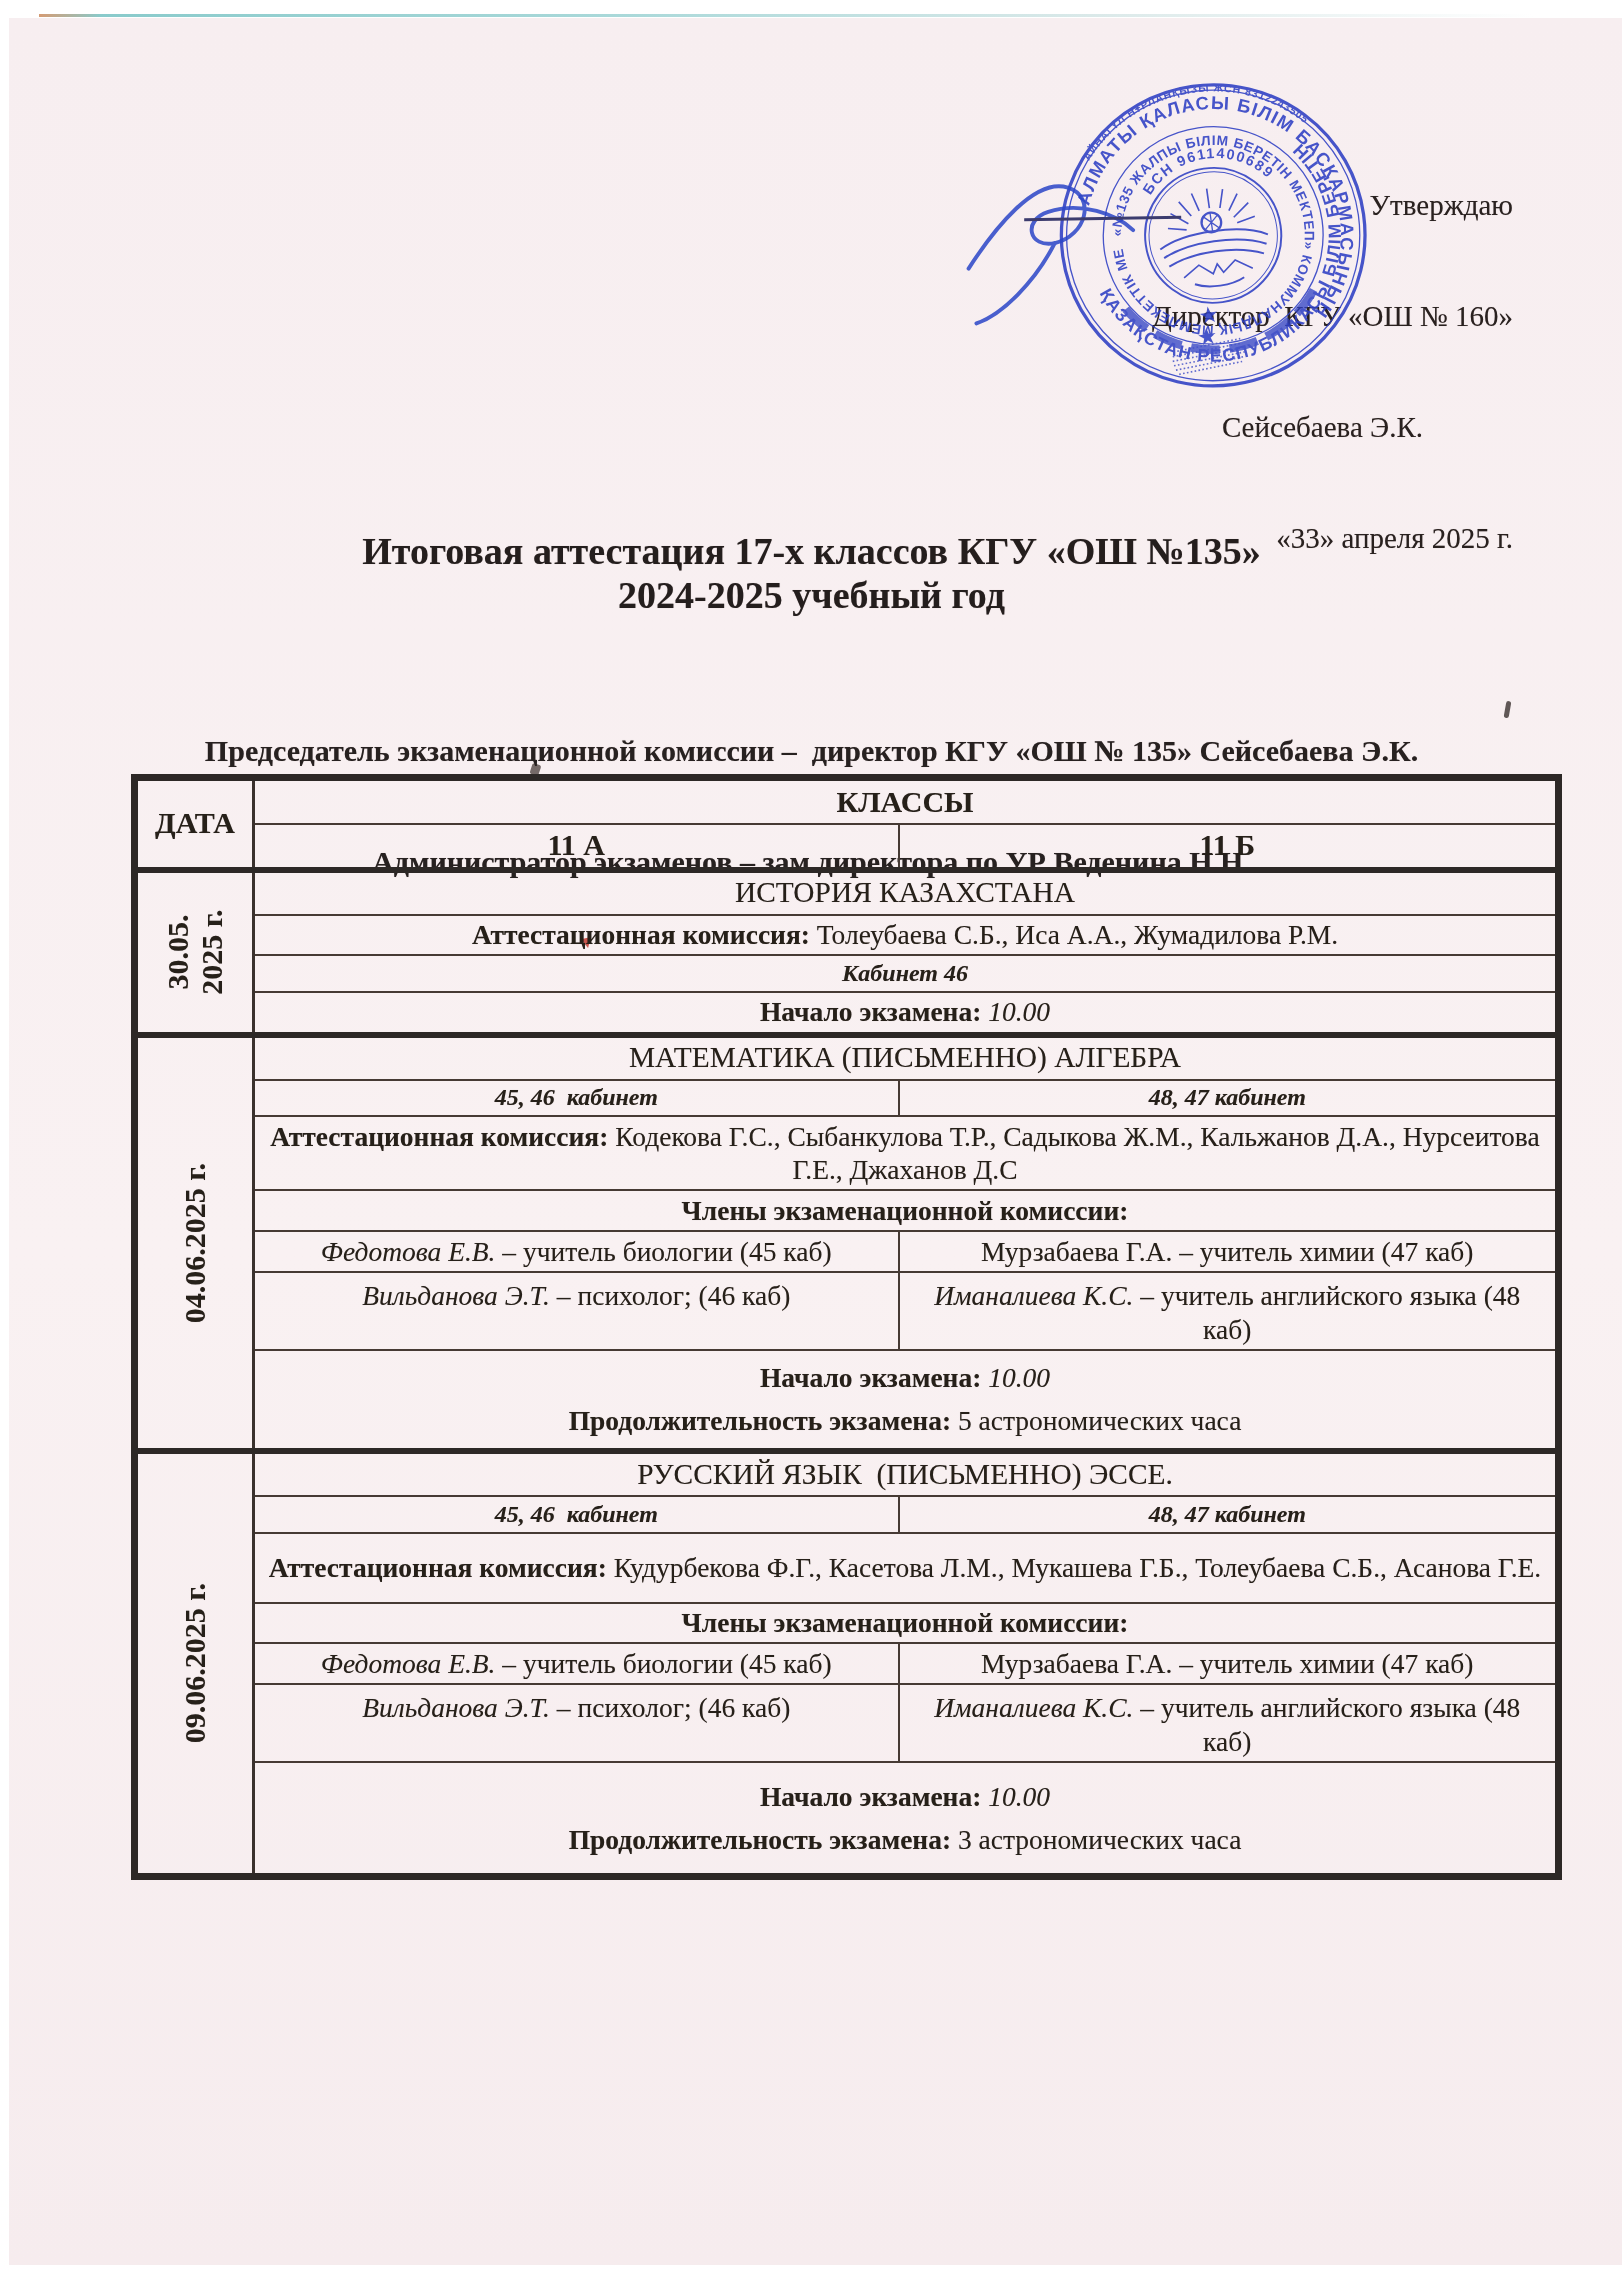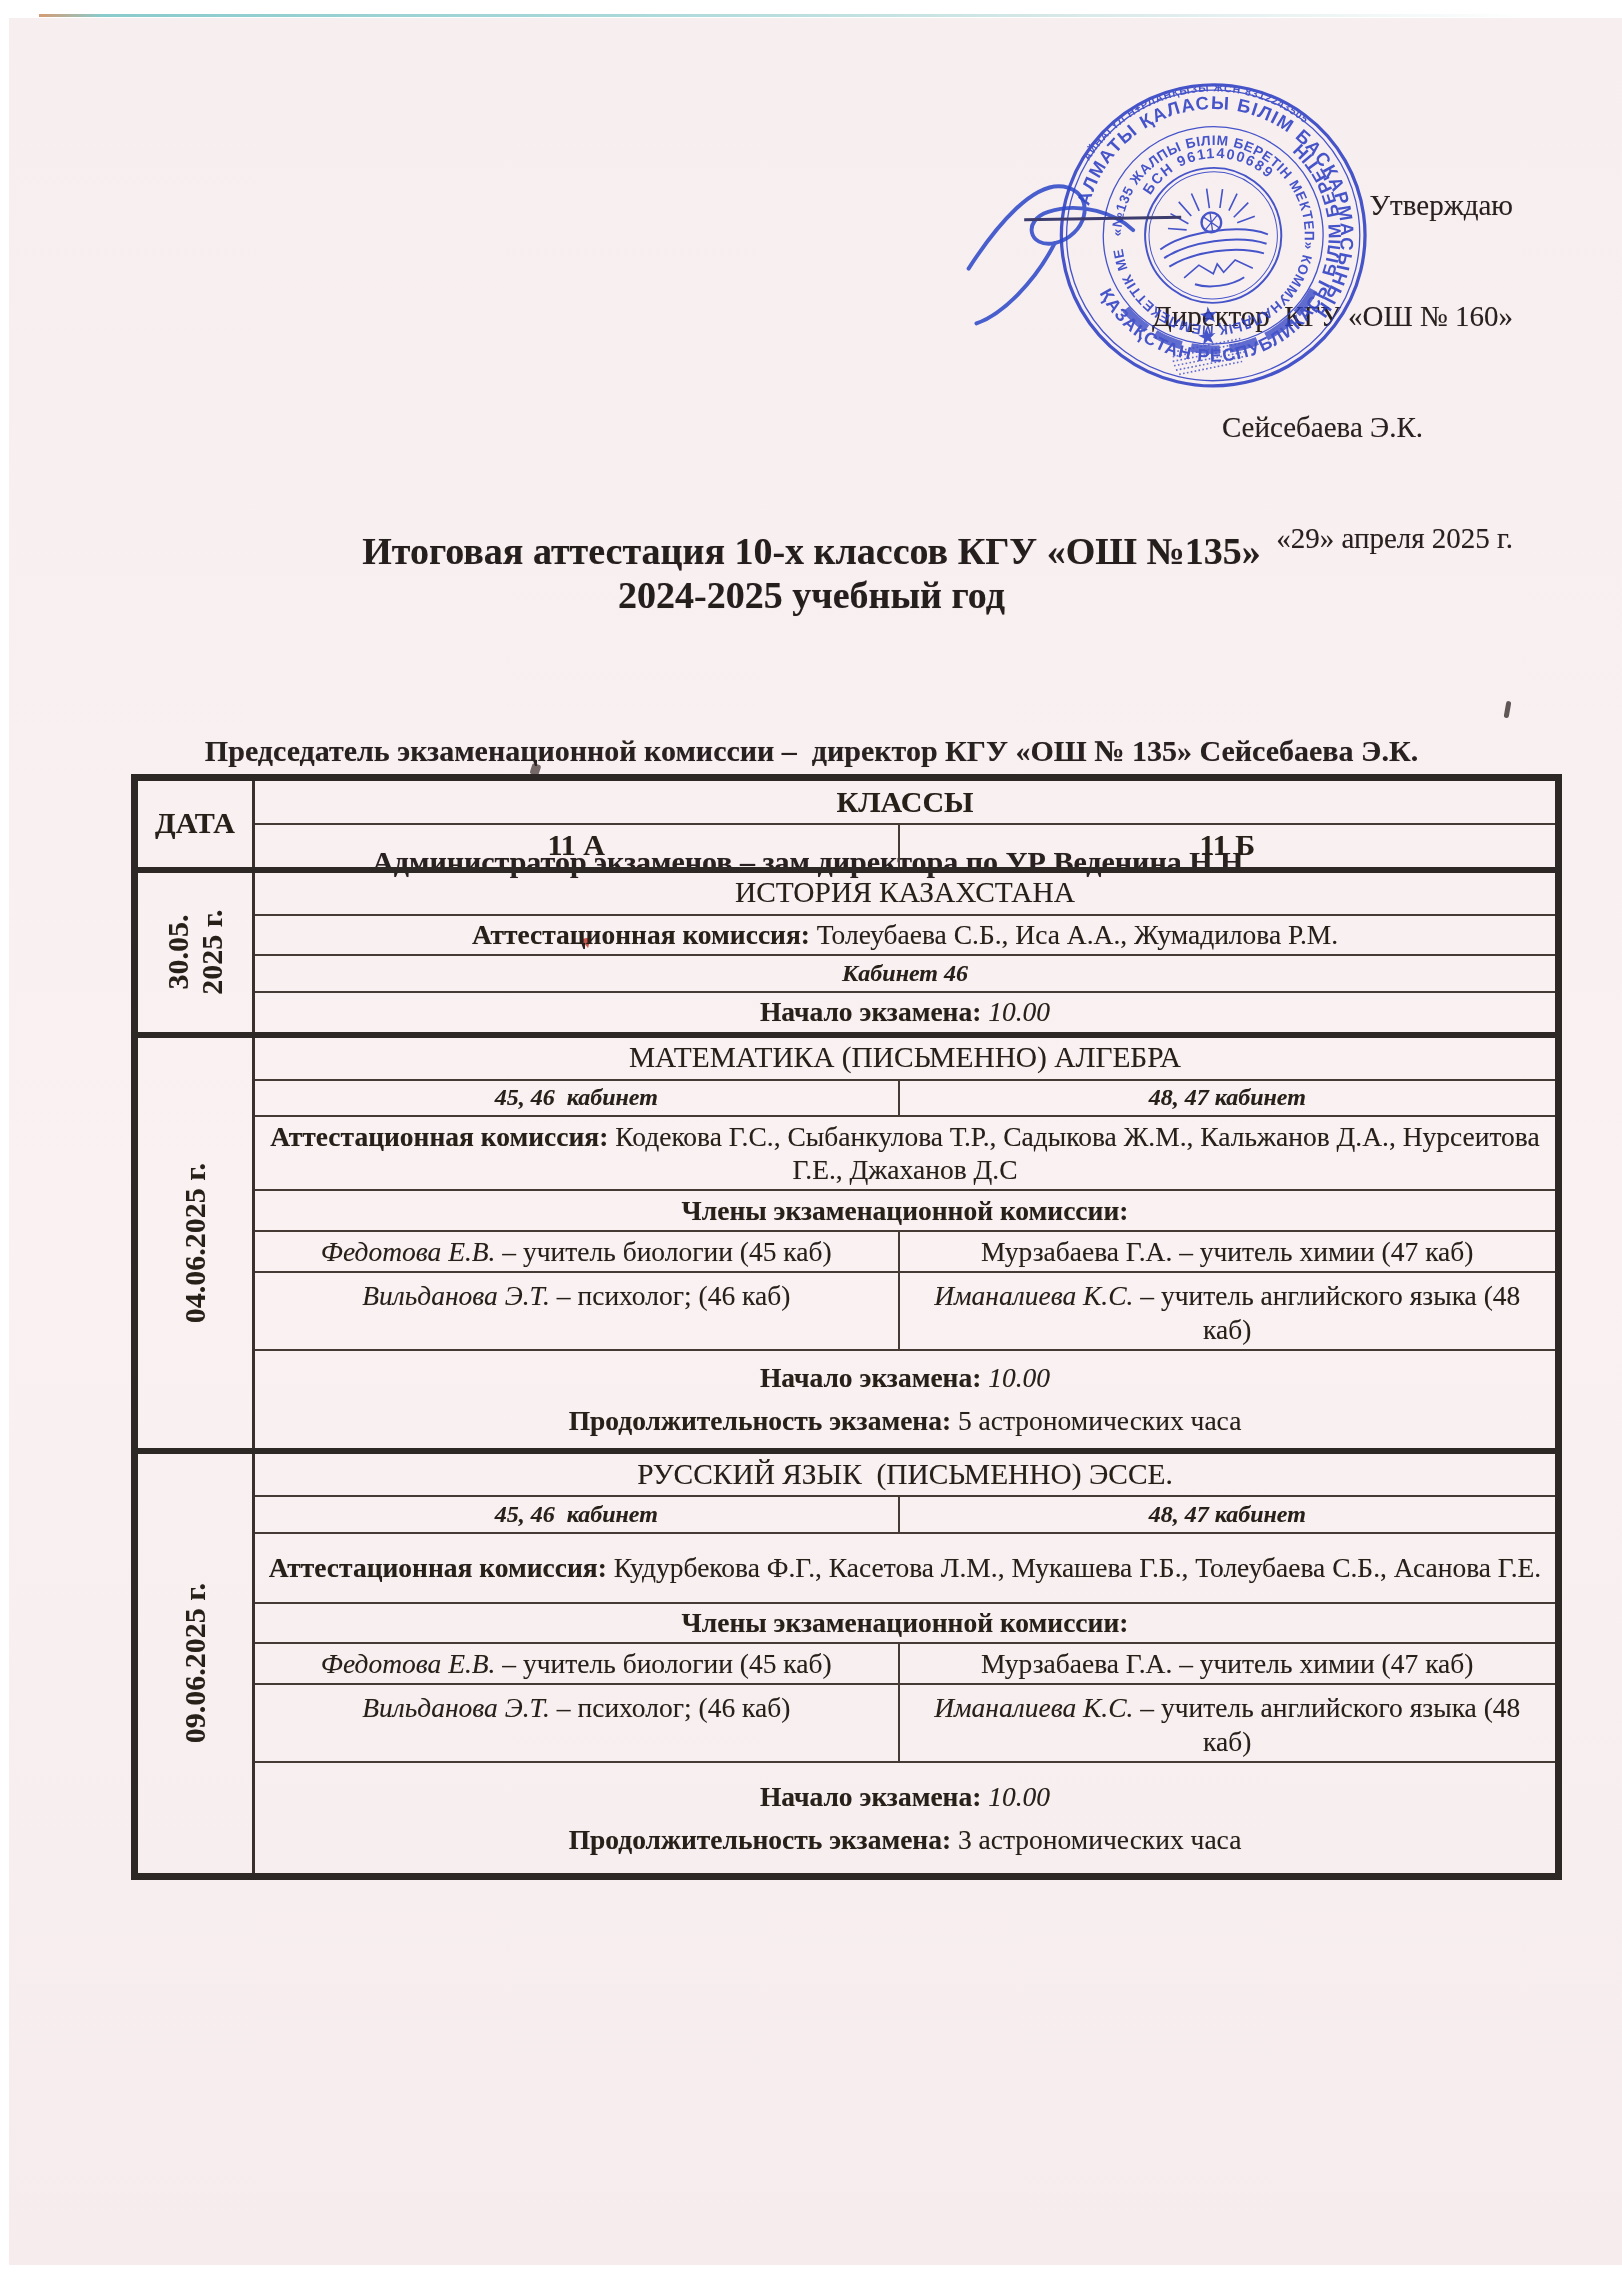--- a/index.html
+++ b/index.html
@@ -166,21 +166,21 @@
 <body>
 
 <div class="page">
   <div class="paper"></div>
   <div class="top-scan-line"></div>
 
   <div class="approval">
     <div>Утверждаю</div>
     <div>Директор  КГУ «ОШ № 160»</div>
     <div class="appr-name">Сейсебаева Э.К.</div>
-    <div>«29» апреля 2025 г.</div>
+    <div>«33» апреля 2025 г.</div>
   </div>
 
   <svg class="stamp" viewBox="0 0 490 492">
     <defs>
       <path id="pTiny" d="M 21,242 A 222,220 0 1 1 465,242 A 222,220 0 1 1 21,242" fill="none"></path>
       <path id="pRing1" d="M 48,242 A 195,193 0 1 1 438,242 A 195,193 0 1 1 48,242" fill="none"></path>
       <path id="pRing1b" d="M 48,242 A 195,193 0 1 0 438,242 A 195,193 0 1 0 48,242" fill="none"></path>
       <path id="pRing2" d="M 103,242 A 140,138 0 1 1 383,242 A 140,138 0 1 1 103,242" fill="none"></path>
       <path id="pBsn" d="M 148,182 A 112,106 0 0 1 352,192" fill="none"></path>
     </defs>
@@ -233,21 +233,21 @@
 
   <svg class="signature-svg" viewBox="0 0 340 300">
     <g stroke="#2b46c8" stroke-width="6" fill="none" stroke-linecap="round" opacity="0.85">
       <path d="M 30,180 C 70,118 132,40 182,56 C 226,70 210,130 162,141 C 122,149 112,106 152,93 C 202,77 256,96 282,121"></path>
       <path d="M 162,141 C 132,200 82,250 42,264"></path>
     </g>
   </svg>
   <div class="sign-line"></div>
 
   <div class="doc-title">
-    <div>Итоговая аттестация 10-х классов КГУ «ОШ №135»</div>
+    <div>Итоговая аттестация 17-х классов КГУ «ОШ №135»</div>
     <div>2024-2025 учебный год</div>
   </div>
 
   <div class="doc-intro">
     <div>Председатель экзаменационной комиссии –  директор КГУ «ОШ № 135» Сейсебаева Э.К.</div>
     <div>Администратор экзаменов – зам директора по УР Веденина Н.Н.</div>
   </div>
 
   <div class="mark-speck"></div>
   <div class="mark-red"></div>

